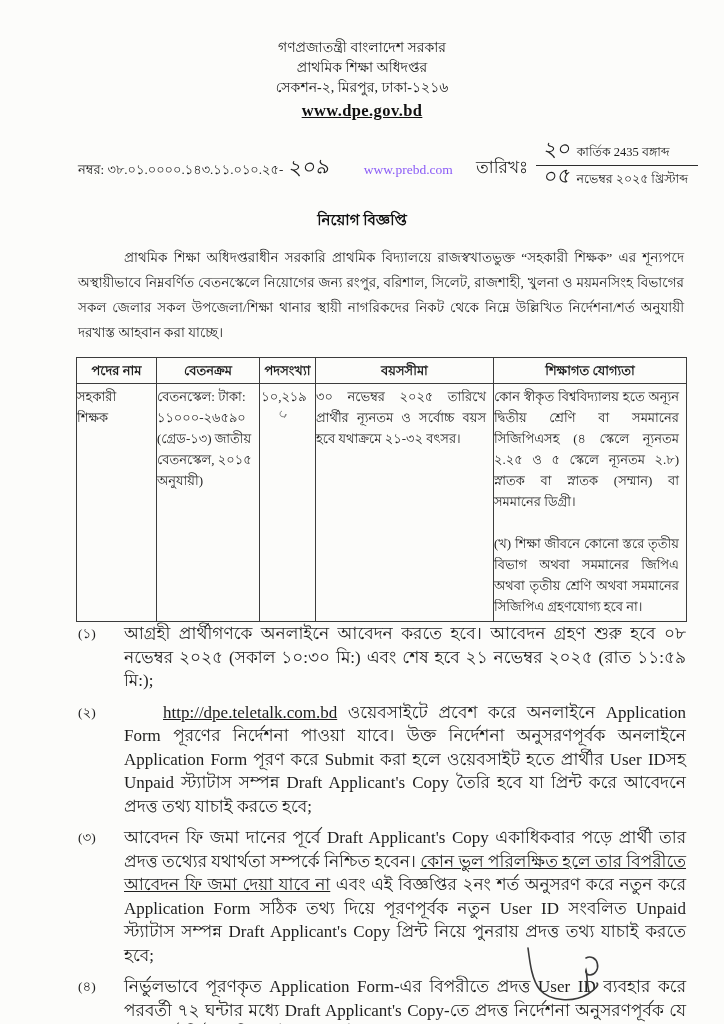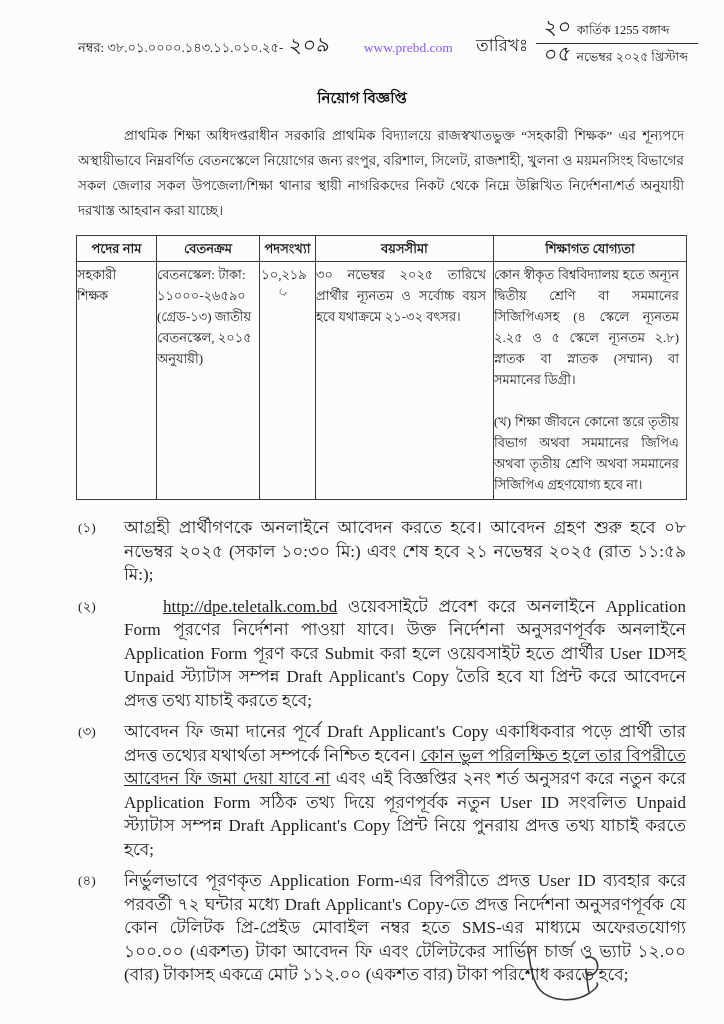--- a/index.html
+++ b/index.html
@@ -21,21 +21,21 @@
   .date-block { position:absolute; right:26px; top:2px; display:flex; align-items:center; gap:8px; }
   .date-label { font-size:17px; padding-top:6px; }
   .date-stack { font-size:12.5px; line-height:17px; }
   .date-top { border-bottom:1.5px solid #2d2d2d; padding:0 10px 4px 6px; }
   .date-bottom { padding:3px 10px 0 6px; }
   
   .notice-title { text-align:center; font-weight:bold; font-size:15px; margin-top:8px; color:#111; }
   
   .intro { margin:12px 40px 0 78px; font-size:13.5px; line-height:25px; text-align:justify; text-indent:46px; }
   
-  .table-wrap { margin:12px 38px 16px 76px; }
+  .table-wrap { margin:12px 38px 0 76px; }
   table.recruit { border-collapse:collapse; width:100%; font-size:13px; table-layout:fixed; }
   table.recruit th, table.recruit td { border:1.2px solid #3c3c3c; vertical-align:top; padding:2px 7px 4px 0; line-height:21px; }
   table.recruit th { font-weight:bold; text-align:center; padding:2px 2px; }
   td.center { text-align:center; }
   .qual-b { margin-top:21px; }
   .just { text-align:justify; }
   .ink-mark { display:block; margin:2px auto 0 auto; }
   
   .cond-heading { margin:18px 0 12px 78px; font-weight:bold; font-size:14.5px; color:#111; }
   .cond-item { display:flex; margin:0 38px 8px 78px; }
@@ -44,33 +44,39 @@
   .link { text-decoration:underline;margin-left:39px; }
   .ul { text-decoration:underline; }
   
   .signature { position:absolute; right:96px; bottom:14px; }
 </style>
 </head>
 <body>
 
 <div class="page">
 
+  <div class="header-block">
+    <div>গণপ্রজাতন্ত্রী বাংলাদেশ সরকার</div>
+    <div>প্রাথমিক শিক্ষা অধিদপ্তর</div>
+    <div>সেকশন-২, মিরপুর, ঢাকা-১২১৬</div>
+    <div class="header-website">www.dpe.gov.bd</div>
+  </div>
 
   <div class="memo-row">
     <div class="memo-left">
       <span>নম্বর: ৩৮.০১.০০০০.১৪৩.১১.০১০.২৫-</span>
       <span class="handwrite">২০৯</span>
       <span class="watermark">www.prebd.com</span>
     </div>
     <div class="date-block">
       <span class="date-label">তারিখঃ</span>
       <span class="date-stack">
         <span class="date-top" style="display:block;">
           <span class="handwrite">২০</span>
-          <span>কার্তিক 1255 বঙ্গাব্দ</span>
+          <span>কার্তিক 2435 বঙ্গাব্দ</span>
         </span>
         <span class="date-bottom" style="display:block;">
           <span class="handwrite">০৫</span>
           <span>নভেম্বর ২০২৫ খ্রিস্টাব্দ</span>
         </span>
       </span>
     </div>
   </div>
 
   <div class="notice-title">নিয়োগ বিজ্ঞপ্তি</div>

